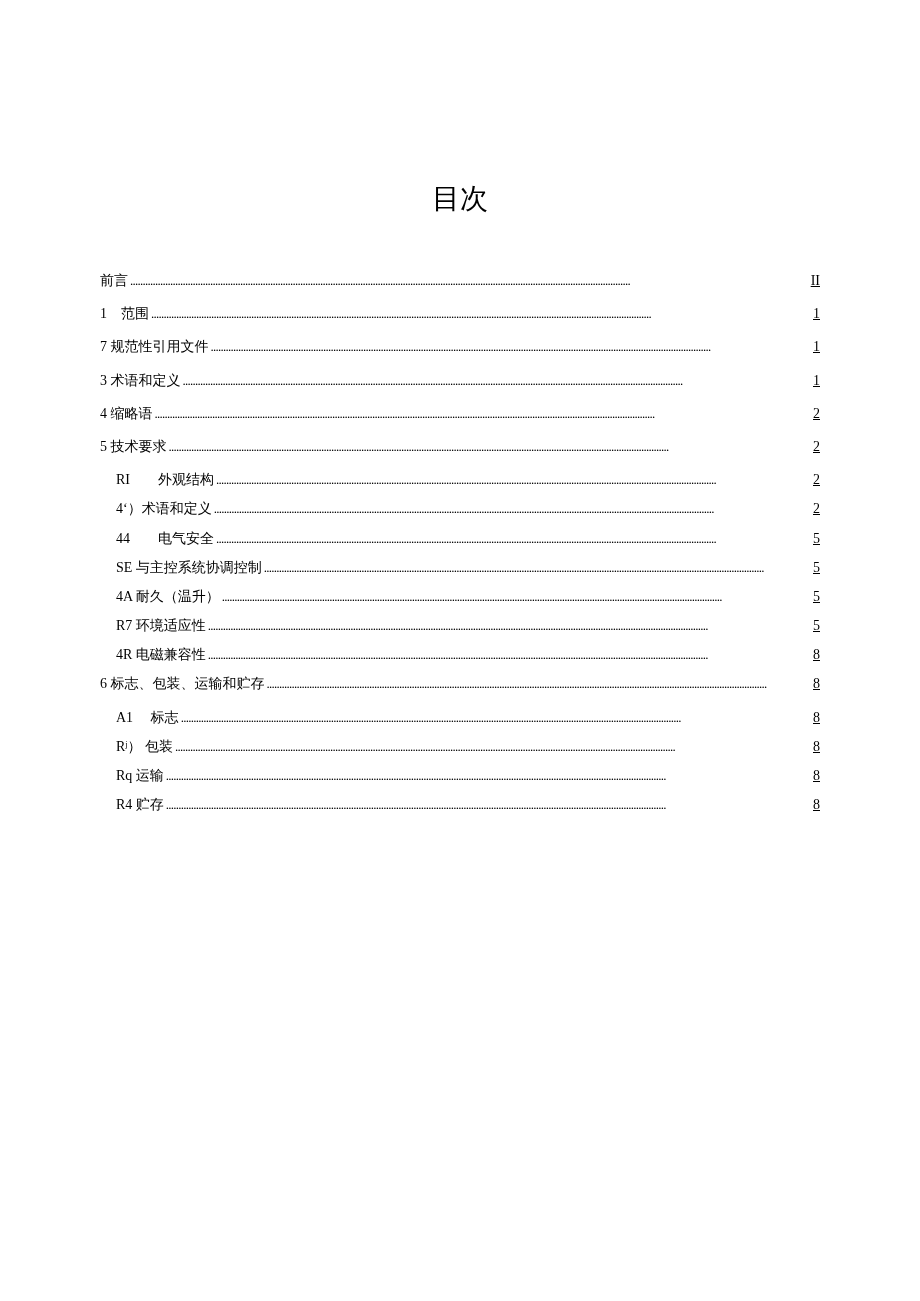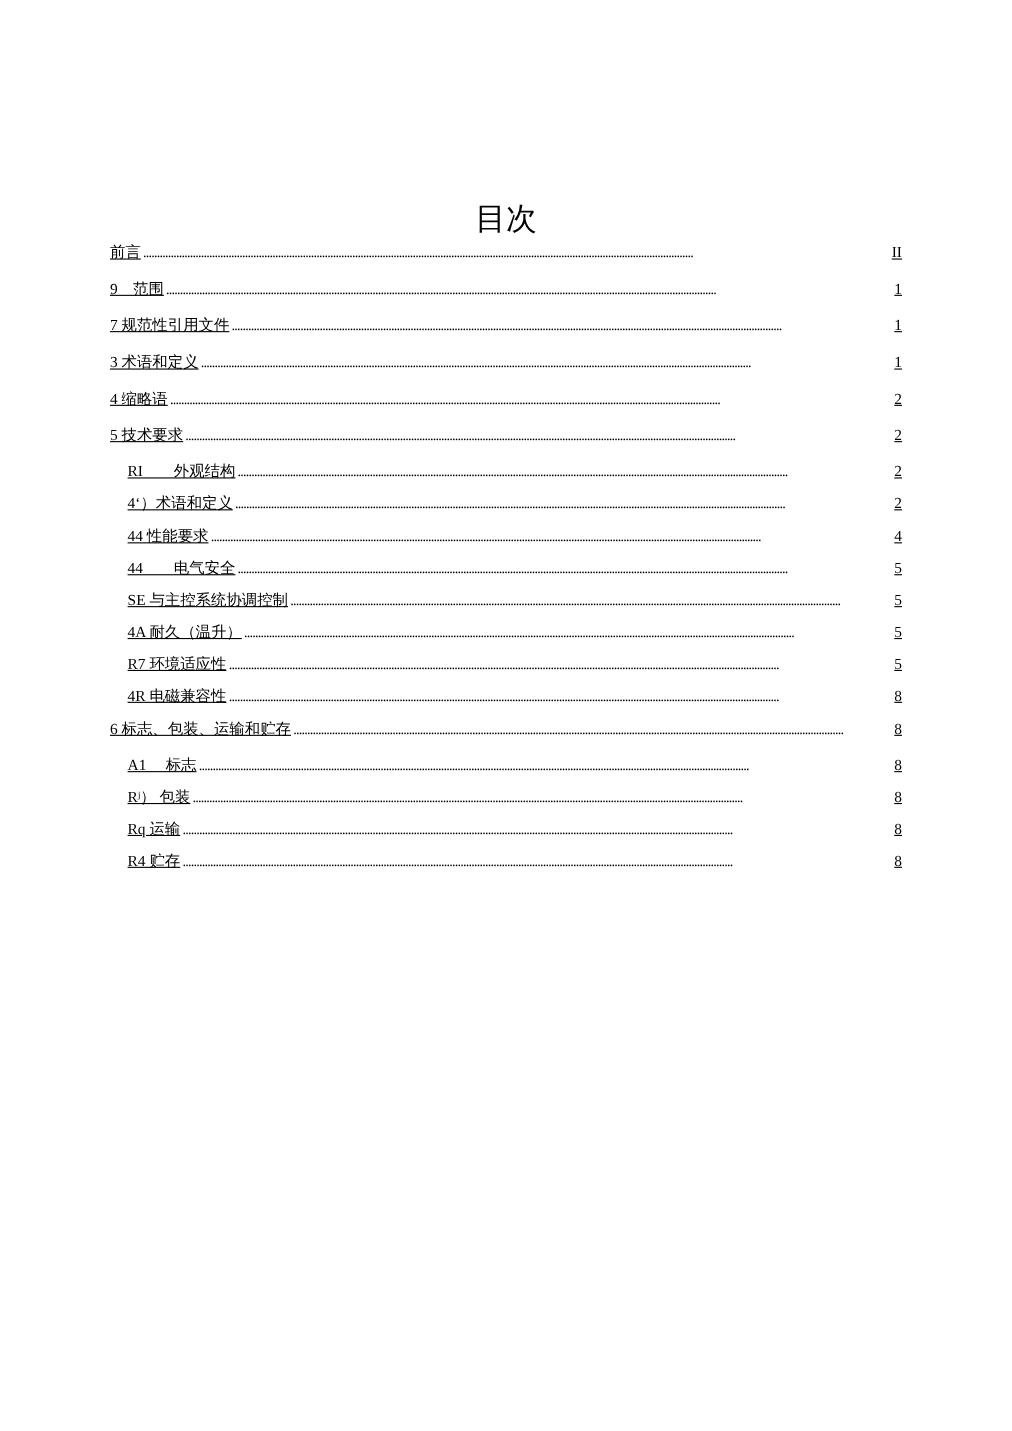--- a/index.html
+++ b/index.html
@@ -12,41 +12,41 @@
       font-family: "SimSun", "宋体", serif;
       width: 920px;
       height: 1301px;
       padding: 180px 100px 100px 100px;
       color: #000;
     }
     .title {
       text-align: center;
       font-size: 28px;
       font-weight: normal;
+      margin-bottom: 50px;
       font-family: "SimHei", "黑体", sans-serif;
     }
     .toc {
       font-size: 14px;
       line-height: 1.8;
     }
     .toc-row {
       display: flex;
       align-items: baseline;
       white-space: nowrap;
       margin-bottom: 4px;
     }
     .toc-row.level-1 {
       margin-bottom: 8px;
     }
     .toc-row.level-2 {
       padding-left: 16px;
     }
     .toc-label {
       flex-shrink: 0;
-      text-decoration: underline;
     }
     .toc-dots {
       flex: 1;
       overflow: hidden;
       position: relative;
       margin: 0 2px;
     }
     .toc-dots::after {
       content: ". . . . . . . . . . . . . . . . . . . . . . . . . . . . . . . . . . . . . . . . . . . . . . . . . . . . . . . . . . . . . . . . . . . . . . . . . . . . . . . . . . . . . . . . . . . . . . . . . . . . . . . . . . . . . . . . . . . . . . . . . . . . . . . . . . . . . . . . . . . . . . . . . . . . . . . . . . . . . . . . . . . . . . . . . . . . . . . . . . . . . . . . . . . . . . . . . . . . . . . .";
       letter-spacing: -2px;
@@ -64,21 +64,21 @@
 
 <h1 class="title">目次</h1>
 
 <div class="toc">
   <div class="toc-row level-1">
       <span class="toc-label">前言</span>
       <span class="toc-dots"></span>
       <span class="toc-page">II</span>
     </div>
   <div class="toc-row level-1">
-      <span class="toc-label">9　范围</span>
+      <span class="toc-label">1　范围</span>
       <span class="toc-dots"></span>
       <span class="toc-page">1</span>
     </div>
   <div class="toc-row level-1">
       <span class="toc-label">7 规范性引用文件</span>
       <span class="toc-dots"></span>
       <span class="toc-page">1</span>
     </div>
   <div class="toc-row level-1">
       <span class="toc-label">3 术语和定义</span>
@@ -97,25 +97,20 @@
     </div>
   <div class="toc-row level-2">
       <span class="toc-label">RI　　外观结构</span>
       <span class="toc-dots"></span>
       <span class="toc-page">2</span>
     </div>
   <div class="toc-row level-2">
       <span class="toc-label">4ʻ）术语和定义</span>
       <span class="toc-dots"></span>
       <span class="toc-page">2</span>
-    </div>
-  <div class="toc-row level-2">
-      <span class="toc-label">44 性能要求</span>
-      <span class="toc-dots"></span>
-      <span class="toc-page">4</span>
     </div>
   <div class="toc-row level-2">
       <span class="toc-label">44　　电气安全</span>
       <span class="toc-dots"></span>
       <span class="toc-page">5</span>
     </div>
   <div class="toc-row level-2">
       <span class="toc-label">SE 与主控系统协调控制</span>
       <span class="toc-dots"></span>
       <span class="toc-page">5</span>

